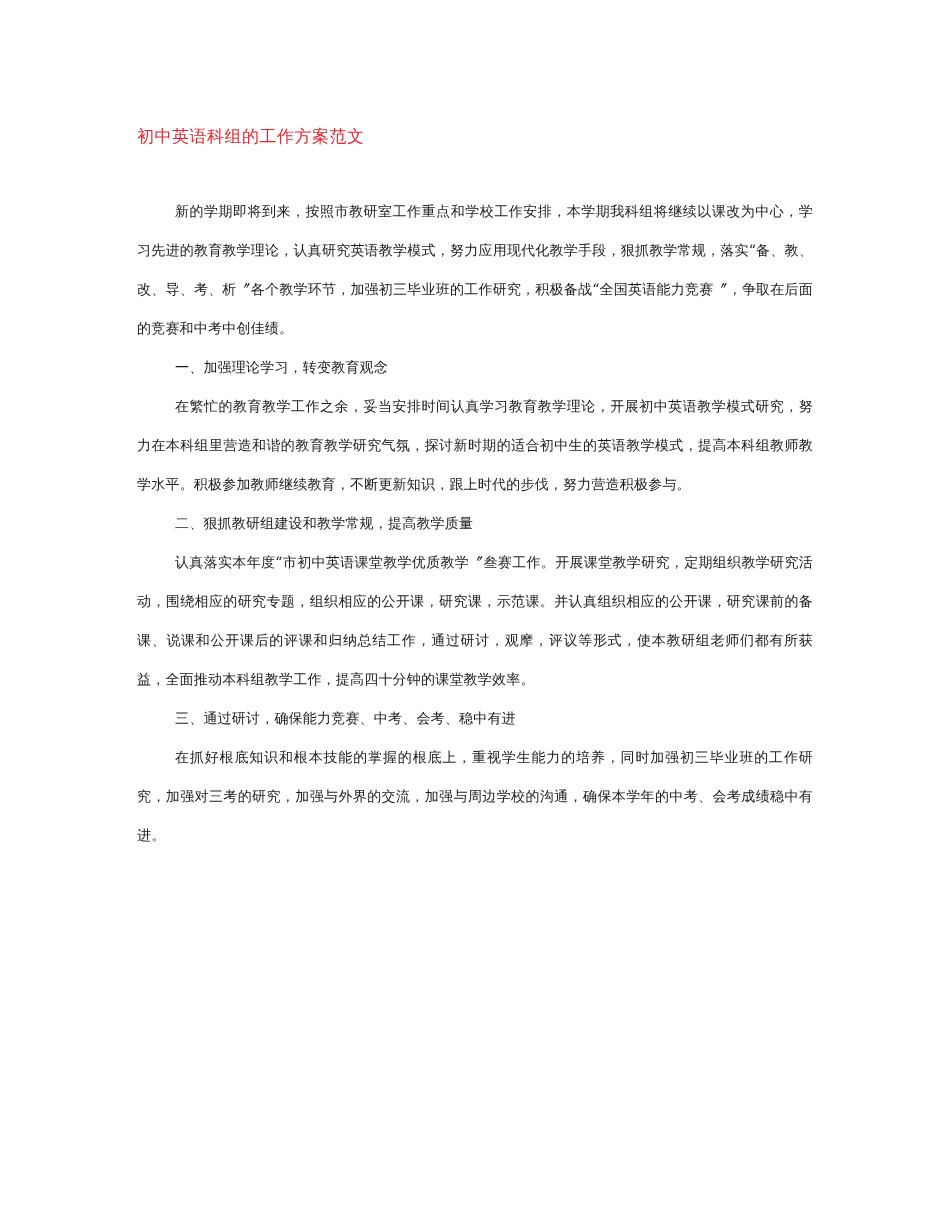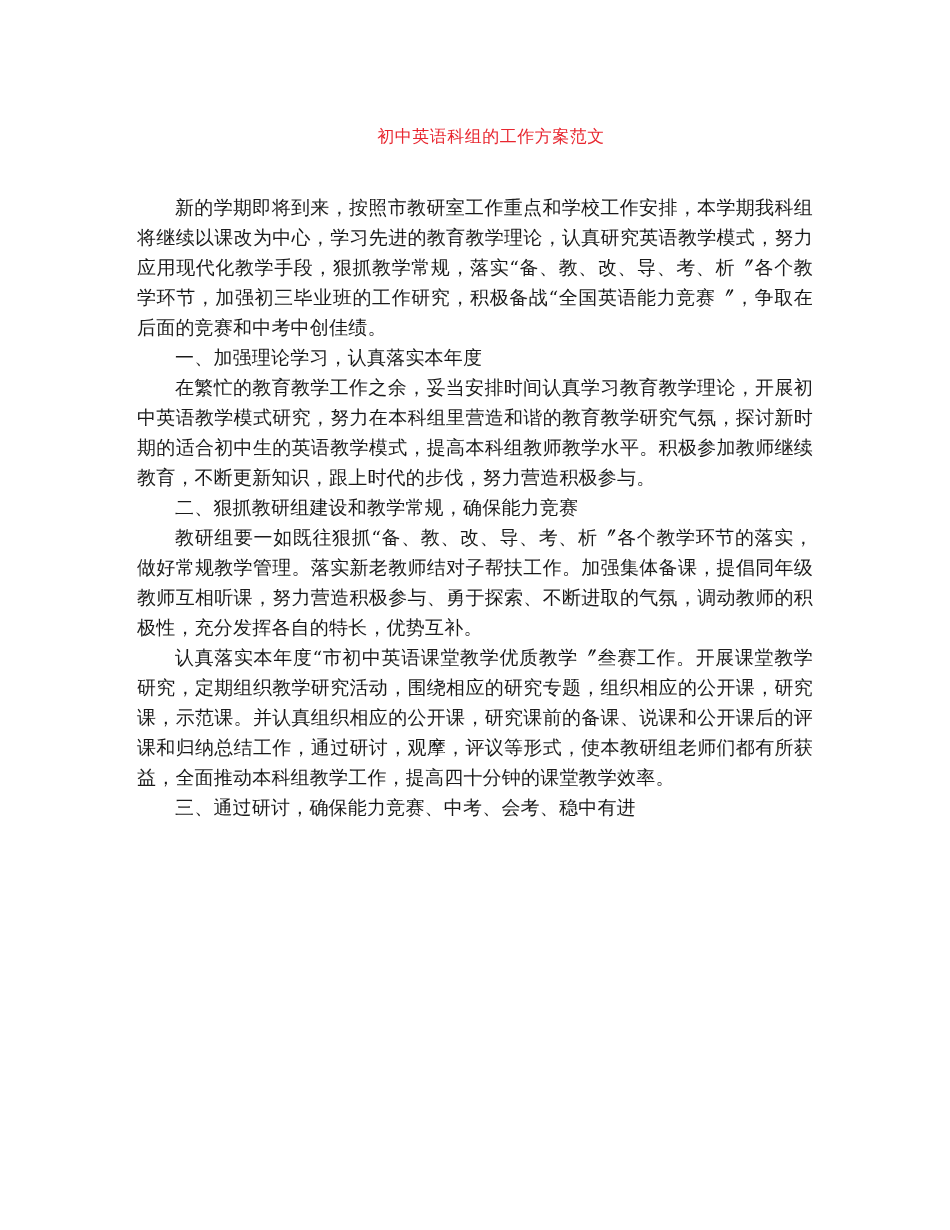--- a/index.html
+++ b/index.html
@@ -17,49 +17,49 @@
     }
     .page {
       position: absolute;
       left: 137px;
       top: 0;
       width: 676px;
     }
     .title {
       position: absolute;
       top: 124px;
-      left: 16px;
+      left: 0;
       width: 676px;
-      text-align: center;
+      text-align: left;
       font-size: 17px;
       letter-spacing: 0.5px;
       line-height: 24px;
     }
     .body {
       position: absolute;
       top: 192px;
       left: 0;
       width: 676px;
-      font-size: 19px;
-      line-height: 30px;
+      font-size: 14px;
+      line-height: 39px;
       text-align: justify;
       letter-spacing: 0.2px;
     }
     .body p {
       margin: 0;
       text-indent: 38px;
     }
   </style>
 </head>
 <body>
 
 <div class="page">
   <div class="title" style="color:#e8262f;">初中英语科组的工作方案范文</div>
   <div class="body">
     <p>新的学期即将到来，按照市教研室工作重点和学校工作安排，本学期我科组将继续以课改为中心，学习先进的教育教学理论，认真研究英语教学模式，努力应用现代化教学手段，狠抓教学常规，落实“备、教、改、导、考、析〞各个教学环节，加强初三毕业班的工作研究，积极备战“全国英语能力竞赛〞，争取在后面的竞赛和中考中创佳绩。</p>
-    <p>一、加强理论学习，认真落实本年度</p>
+    <p>一、加强理论学习，转变教育观念</p>
     <p>在繁忙的教育教学工作之余，妥当安排时间认真学习教育教学理论，开展初中英语教学模式研究，努力在本科组里营造和谐的教育教学研究气氛，探讨新时期的适合初中生的英语教学模式，提高本科组教师教学水平。积极参加教师继续教育，不断更新知识，跟上时代的步伐，努力营造积极参与。</p>
-    <p>二、狠抓教研组建设和教学常规，确保能力竞赛</p>
-    <p>教研组要一如既往狠抓“备、教、改、导、考、析〞各个教学环节的落实，做好常规教学管理。落实新老教师结对子帮扶工作。加强集体备课，提倡同年级教师互相听课，努力营造积极参与、勇于探索、不断进取的气氛，调动教师的积极性，充分发挥各自的特长，优势互补。</p>
+    <p>二、狠抓教研组建设和教学常规，提高教学质量</p>
     <p>认真落实本年度“市初中英语课堂教学优质教学〞叁赛工作。开展课堂教学研究，定期组织教学研究活动，围绕相应的研究专题，组织相应的公开课，研究课，示范课。并认真组织相应的公开课，研究课前的备课、说课和公开课后的评课和归纳总结工作，通过研讨，观摩，评议等形式，使本教研组老师们都有所获益，全面推动本科组教学工作，提高四十分钟的课堂教学效率。</p>
     <p>三、通过研讨，确保能力竞赛、中考、会考、稳中有进</p>
+    <p>在抓好根底知识和根本技能的掌握的根底上，重视学生能力的培养，同时加强初三毕业班的工作研究，加强对三考的研究，加强与外界的交流，加强与周边学校的沟通，确保本学年的中考、会考成绩稳中有进。</p>
   </div>
 </div>
 
 </body></html>

